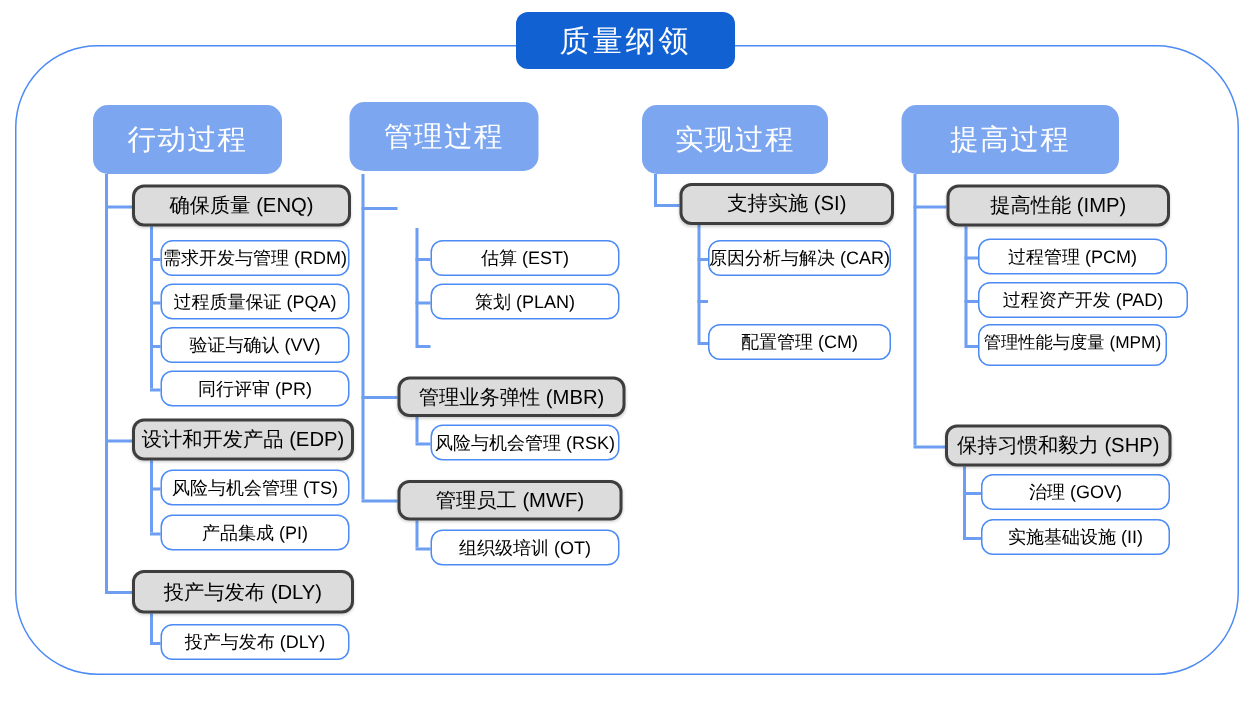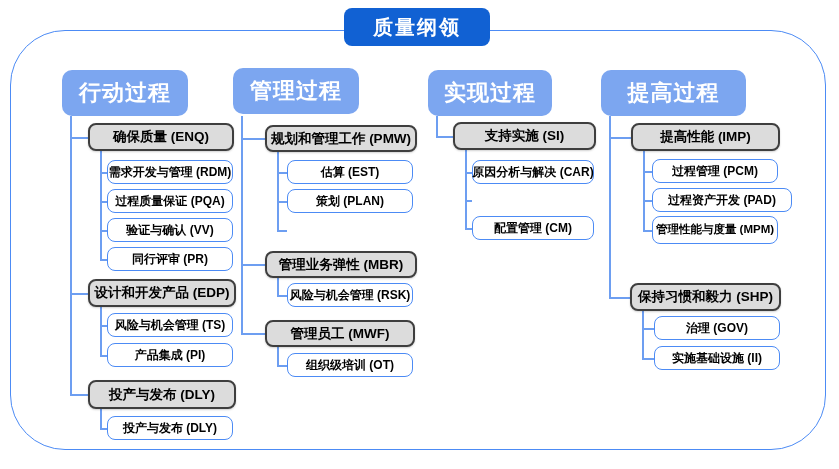--- a/index.html
+++ b/index.html
@@ -11,29 +11,29 @@
     position:relative; width:839px; height:469px; overflow:hidden;
     font-family:"Liberation Sans","DejaVu Sans",sans-serif; background:#fff;
   }
   .frame{
     position:absolute; left:10px; top:30px; width:816px; height:420px;
     border:1.6px solid var(--blue-border); border-radius:55px; box-sizing:border-box;
   }
   .box{
     position:absolute; box-sizing:border-box; display:flex;
     align-items:center; justify-content:center; 
-    font-weight:bold; white-space:nowrap; z-index:2;
+    font-weight:normal; white-space:nowrap; z-index:2;
   }
   .title{
     background:var(--title-bg); color:#fff; border-radius:8px;
     font-size:20px; letter-spacing:2px; z-index:3;
   }
   .hdr{
     background:var(--hdr-bg); color:#fff; border-radius:10px;
-    font-size:22px; letter-spacing:1px;
+    font-size:19px; letter-spacing:1px;
   }
   .grp{
     background:var(--gray-bg); border:2px solid var(--gray-border);
     border-radius:8px; font-size:13.5px; color:#000;
     box-shadow:0 1px 2px rgba(0,0,0,0.18);
   }
   .leaf{
     background:#fff; border:1.5px solid var(--blue-border);
     border-radius:8px; font-size:12px; color:#000;
   }
@@ -59,21 +59,20 @@
   <div class="box leaf" style="left:107px;top:189px;width:126px;height:24px">过程质量保证 (PQA)</div>
   <div class="box leaf" style="left:107px;top:160px;width:126px;height:24px">需求开发与管理 (RDM)</div>
   <div class="box leaf" style="left:107px;top:218px;width:126px;height:24px">验证与确认 (VV)</div>
   <div class="box leaf" style="left:107px;top:247px;width:126px;height:24px">同行评审 (PR)</div>
   <div class="box grp" style="left:88px;top:279px;width:148px;height:28px">设计和开发产品 (EDP)</div>
   <div class="box leaf" style="left:107px;top:313px;width:126px;height:24px">风险与机会管理 (TS)</div>
   <div class="box leaf" style="left:107px;top:343px;width:126px;height:24px">产品集成 (PI)</div>
   <div class="box grp" style="left:88px;top:380px;width:148px;height:29px">投产与发布 (DLY)</div>
   <div class="box leaf" style="left:107px;top:416px;width:126px;height:24px">投产与发布 (DLY)</div>
 
-  <div class="box grp" style="left:265px;top:125px;width:152px;height:27px">规划和管理工作 (PMW)</div>
   <div class="box leaf" style="left:287px;top:160px;width:126px;height:24px">估算 (EST)</div>
   <div class="box leaf" style="left:287px;top:189px;width:126px;height:24px">策划 (PLAN)</div>
   <div class="box grp" style="left:265px;top:251px;width:152px;height:27px">管理业务弹性 (MBR)</div>
   <div class="box leaf" style="left:287px;top:283px;width:126px;height:24px">风险与机会管理 (RSK)</div>
   <div class="box grp" style="left:265px;top:320px;width:150px;height:27px">管理员工 (MWF)</div>
   <div class="box leaf" style="left:287px;top:353px;width:126px;height:24px">组织级培训 (OT)</div>
 
   <div class="box grp" style="left:453px;top:122px;width:143px;height:28px">支持实施 (SI)</div>
   <div class="box leaf" style="left:472px;top:160px;width:122px;height:24px">原因分析与解决 (CAR)</div>
   <div class="box leaf" style="left:472px;top:216px;width:122px;height:24px">配置管理 (CM)</div>

